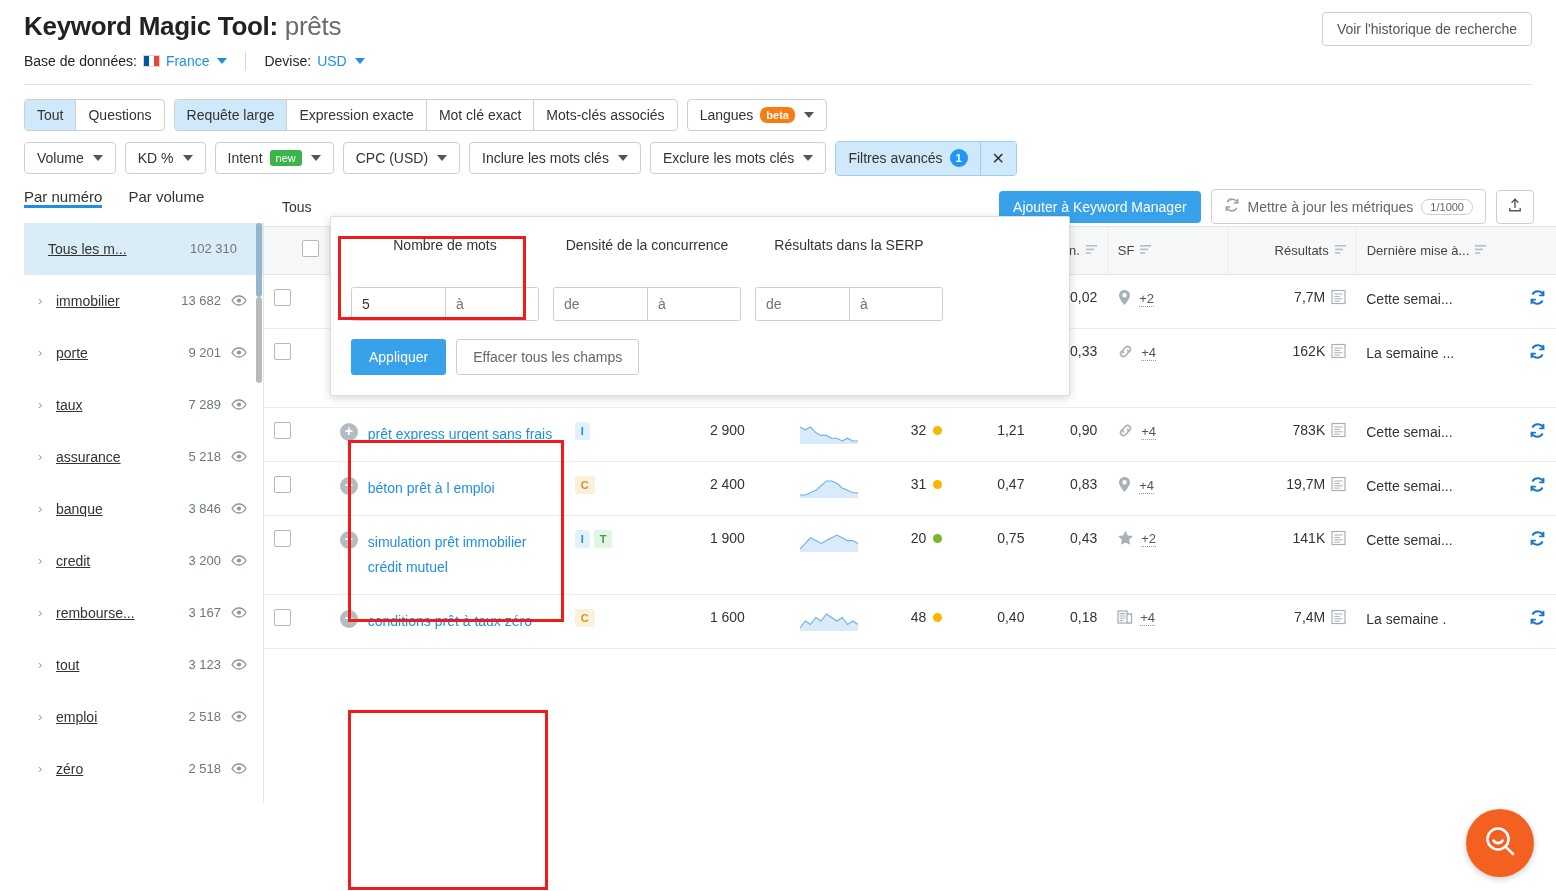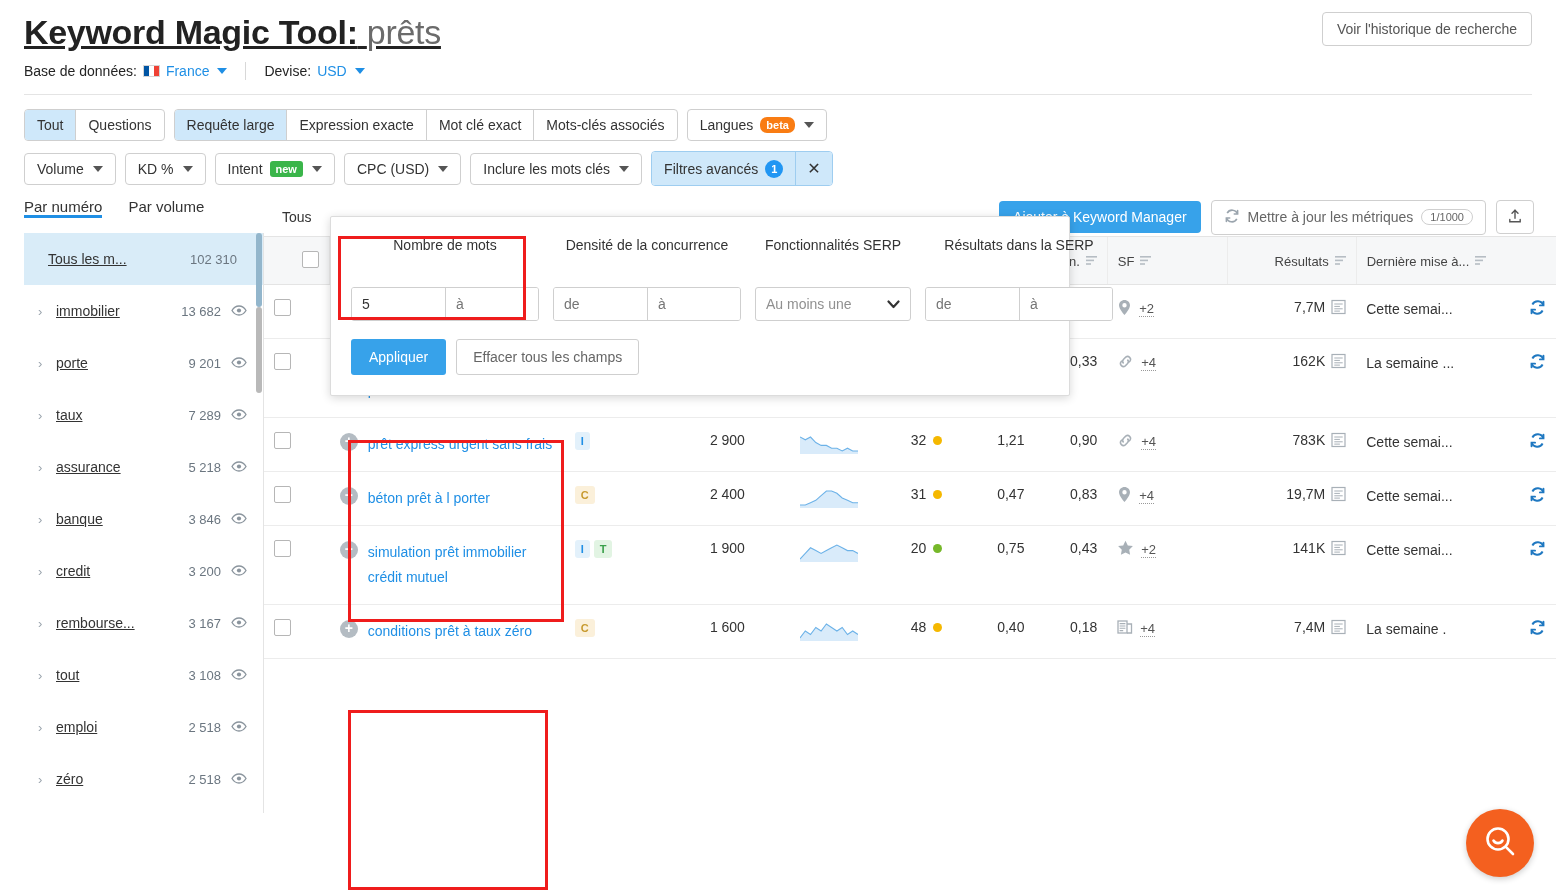--- a/index.html
+++ b/index.html
@@ -7,21 +7,21 @@
   body {
     width:1556px; height:891px;
     font-family:"Liberation Sans", sans-serif;
     color:#242424; background:#fff;
     position:relative; overflow:hidden;
     font-size:14px;
   }
 
   
   .header { padding:10px 24px 0 24px; position:relative; }
-  .page-title { font-size:34px; font-weight:bold; color:#222; letter-spacing:-0.3px; margin:0; line-height:1.3;text-decoration:underline; }
+  .page-title { font-size:26px; font-weight:bold; color:#222; letter-spacing:-0.3px; margin:0; line-height:1.3; }
   .page-title .term { color:#6b6b6b; font-weight:normal; }
   .subline { margin-top:8px; font-size:14px; color:#242424; display:flex; align-items:center; gap:6px; }
   .subline .lbl { color:#242424; }
   .link-blue { color:#1f8fe5; cursor:pointer; }
   .flag { display:inline-block; width:17px; height:12px; position:relative; vertical-align:-1px; border:1px solid #d5d5d5; }
   .flag i { position:absolute; top:0; bottom:0; width:33.34%; display:block; }
   .flag i:nth-child(1){ left:0; background:#0055a4; }
   .flag i:nth-child(2){ left:33.33%; background:#fff; }
   .flag i:nth-child(3){ left:66.66%; background:#ef4135; }
   .caret { display:inline-block; width:0; height:0; border-left:5px solid transparent; border-right:5px solid transparent; border-top:6px solid #1f8fe5; vertical-align:2px; margin-left:2px; }
@@ -42,21 +42,21 @@
   .seg > div { padding:7px 12px; font-size:14px; color:#333; cursor:pointer; border-right:1px solid #cfcfcf; white-space:nowrap; }
   .seg > div:last-child { border-right:none; }
   .seg > div.active { background:#cfe8fa; }
   .pill {
     display:flex; align-items:center; gap:7px;
     border:1px solid #cfcfcf; border-radius:4px; background:#fff;
     padding:7px 12px; font-size:14px; color:#333; cursor:pointer; white-space:nowrap;
   }
   .pill.sel { background:#cfe8fa; border-color:#9ecdf0; }
   .badge-beta { background:#f97c13; color:#fff; font-size:11px; font-weight:bold; border-radius:7px; padding:2px 6px; }
-  .badge-new  { background:#3ab54a; color:#fff; font-size:11px; font-weight:bold; border-radius:3px; padding:2px 6px; }
+  .badge-new  { background:#3ab54a; color:#fff; font-size:11px; font-weight:normal; border-radius:3px; padding:2px 6px; }
   .badge-count{ background:#2196f3; color:#fff; font-size:11px; font-weight:bold; border-radius:50%; width:18px; height:18px; display:inline-flex; align-items:center; justify-content:center; }
   .adv-wrap { display:flex; border:1px solid #9ecdf0; border-radius:4px; overflow:hidden; }
   .adv-wrap .pill { border:none; border-radius:0; }
   .adv-x { background:#cfe8fa; border-left:1px solid #9ecdf0; padding:7px 11px; cursor:pointer; display:flex; align-items:center; font-size:16px; color:#333; }
 
   
   .main { display:flex; margin-top:12px; }
 
   
   .sidebar { width:264px; padding-left:24px; position:relative; }
@@ -191,20 +191,24 @@
       <span class="caret dark"></span>
     </div>
     <div class="pill">
       <span>CPC (USD)</span>
       <span class="caret dark"></span>
     </div>
     <div class="pill">
       <span>Inclure les mots clés</span>
       <span class="caret dark"></span>
     </div>
+    <div class="pill">
+      <span>Exclure les mots clés</span>
+      <span class="caret dark"></span>
+    </div>
     <div class="adv-wrap">
       <div class="pill sel">
         <span>Filtres avancés</span>
         <span class="badge-count">1</span>
       </div>
       <div class="adv-x">✕</div>
     </div>
   </div>
 </div>
 
@@ -280,21 +284,21 @@
             <span class="nm">rembourse...</span>
             <span class="ct">3 167</span>
             <span class="eye"><svg width="16" height="11" viewBox="0 0 16 11" fill="none" stroke="#8a949d" stroke-width="1.3">
                 <path d="M1 5.5S3.6 1 8 1s7 4.5 7 4.5S12.4 10 8 10 1 5.5 1 5.5Z"></path>
                 <circle cx="8" cy="5.5" r="2.1" fill="#8a949d" stroke="none"></circle>
               </svg></span>
           </div>
           <div class="side-row">
             <span class="exp">›</span>
             <span class="nm">tout</span>
-            <span class="ct">3 108</span>
+            <span class="ct">3 123</span>
             <span class="eye"><svg width="16" height="11" viewBox="0 0 16 11" fill="none" stroke="#8a949d" stroke-width="1.3">
                 <path d="M1 5.5S3.6 1 8 1s7 4.5 7 4.5S12.4 10 8 10 1 5.5 1 5.5Z"></path>
                 <circle cx="8" cy="5.5" r="2.1" fill="#8a949d" stroke="none"></circle>
               </svg></span>
           </div>
           <div class="side-row">
             <span class="exp">›</span>
             <span class="nm">emploi</span>
             <span class="ct">2 518</span>
             <span class="eye"><svg width="16" height="11" viewBox="0 0 16 11" fill="none" stroke="#8a949d" stroke-width="1.3">
@@ -547,21 +551,21 @@
                     <path d="M2.4 13.4V10h3.3" stroke-linecap="round"></path>
                   </svg></span>
               </div>
             </td>
           </tr>
           <tr>
             <td class="lft"><span class="chk" style="display:inline-block"></span></td>
             <td class="lft">
               <div class="kw-cell">
                 <span class="plus-ic">+</span>
-                <span class="kw-text">béton prêt à l porter</span>
+                <span class="kw-text">béton prêt à l emploi</span>
               </div>
             </td>
             <td class="lft"><span class="tag c">C</span></td>
             <td>2 400</td>
             <td>
               <div style="display:flex;justify-content:flex-end">
                 <svg class="spark" width="58" height="22" viewBox="0 0 58 22">
                   <path d="M0.0 19.0 L5.3 19.0 L10.5 16.7 L15.8 14.3 L21.1 9.7 L26.4 5.0 L31.6 5.0 L36.9 7.3 L42.2 12.0 L47.5 14.3 L52.7 16.7 L58.0 16.7 L58 22 L0 22 Z" fill="#d9ebfa"></path>
                   <path d="M0.0 19.0 L5.3 19.0 L10.5 16.7 L15.8 14.3 L21.1 9.7 L26.4 5.0 L31.6 5.0 L36.9 7.3 L42.2 12.0 L47.5 14.3 L52.7 16.7 L58.0 16.7" fill="none" stroke="#6cb2e8" stroke-width="1.1"></path>
                 </svg>
@@ -698,31 +702,20 @@
       <div class="inp-pair">
         <input value="5" style="">
         <input placeholder="à" style="">
       </div>
     </div>
     <div class="pop-field">
       <div class="pop-label">Densité de la concurrence</div>
       <div class="inp-pair">
         <input placeholder="de" style="">
         <input placeholder="à" style="">
-      </div>
-    </div>
-    <div class="pop-field">
-      <div class="pop-label">Fonctionnalités SERP</div>
-      <div class="sel-box">
-        <span>Au moins une</span>
-        <span>
-          <svg width="13" height="9" viewBox="0 0 13 9" fill="none" stroke="#333" stroke-width="2.2" stroke-linecap="round" stroke-linejoin="round">
-              <path d="M1.5 1.5 6.5 7 11.5 1.5"></path>
-            </svg>
-        </span>
       </div>
     </div>
     <div class="pop-field">
       <div class="pop-label">Résultats dans la SERP</div>
       <div class="inp-pair">
         <input placeholder="de" style="">
         <input placeholder="à" style="">
       </div>
     </div>
   </div>

